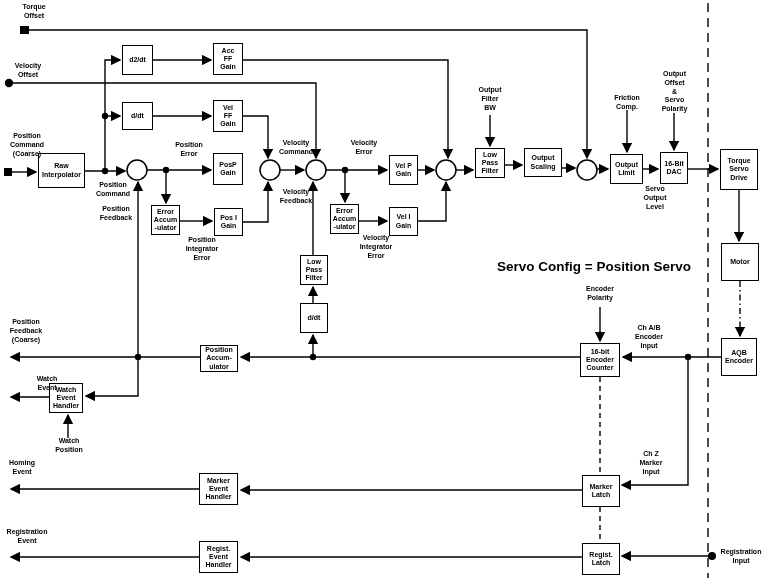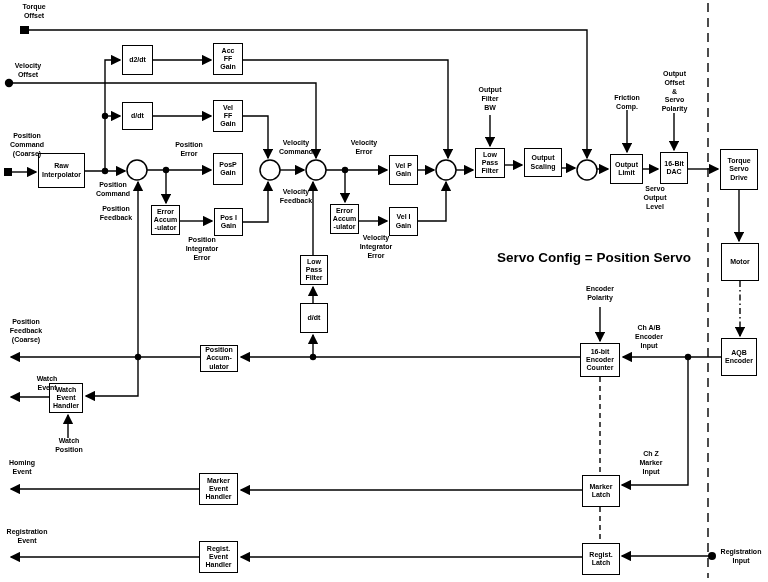--- a/index.html
+++ b/index.html
@@ -217,14 +217,14 @@
 Event</div>
   <div class="lbl" style="left:49px;top:437px;width:40px;">Watch
 Position</div>
   <div class="lbl" style="left:4px;top:459px;width:36px;">Homing
 Event</div>
   <div class="lbl" style="left:0px;top:528px;width:54px;">Registration
 Event</div>
   <div class="lbl" style="left:716px;top:548px;width:50px;">Registration
 Input</div>
 
-  <div class="title" style="left:497px;top:250px;">Servo Config = Position Servo</div>
+  <div class="title" style="left:497px;top:259px;">Servo Config = Position Servo</div>
 </div>
 
 </body></html>

